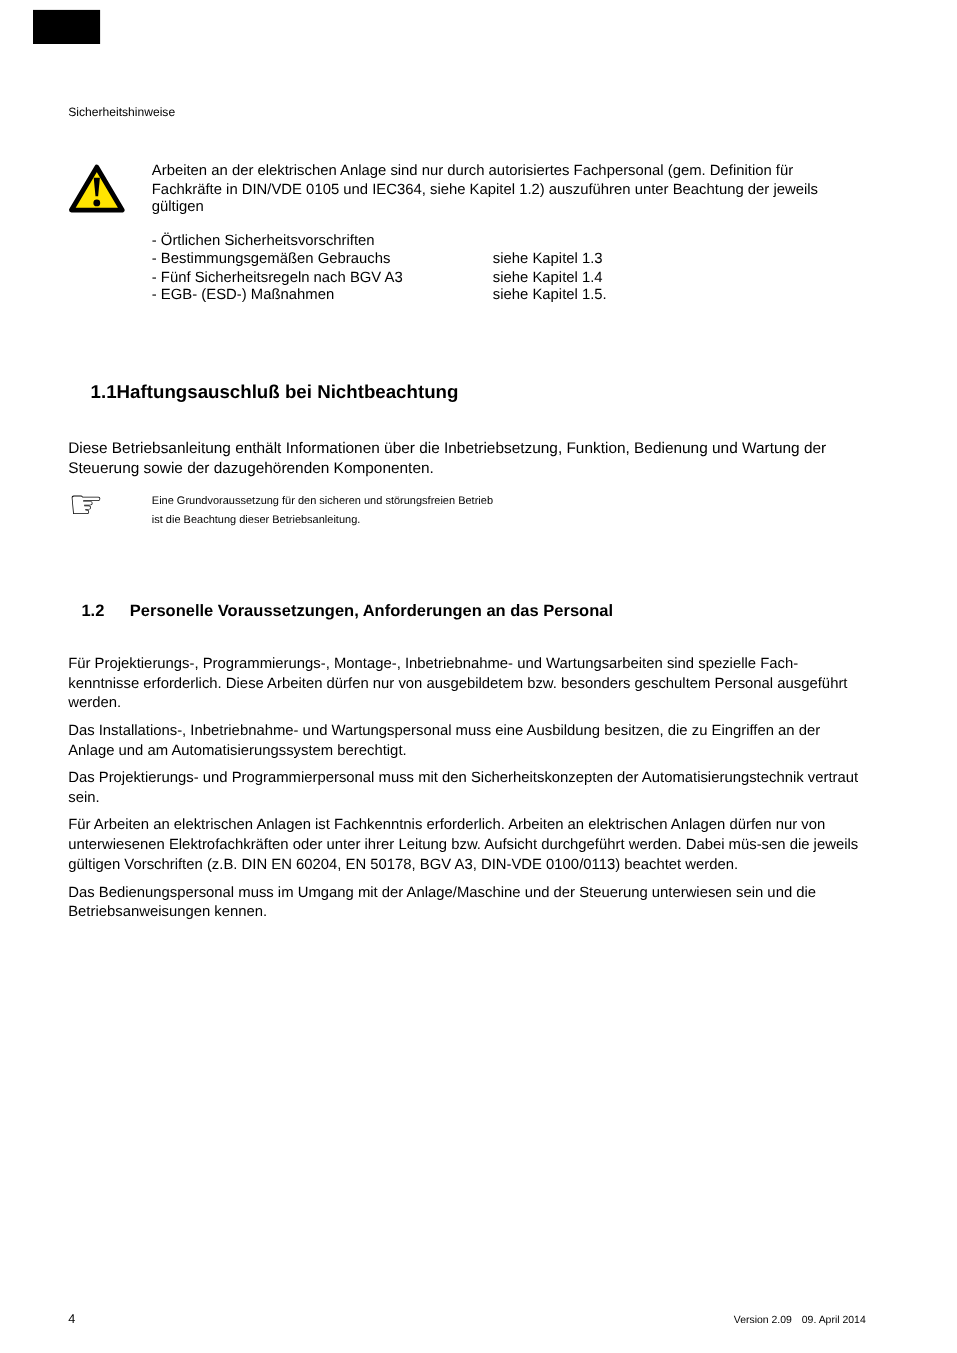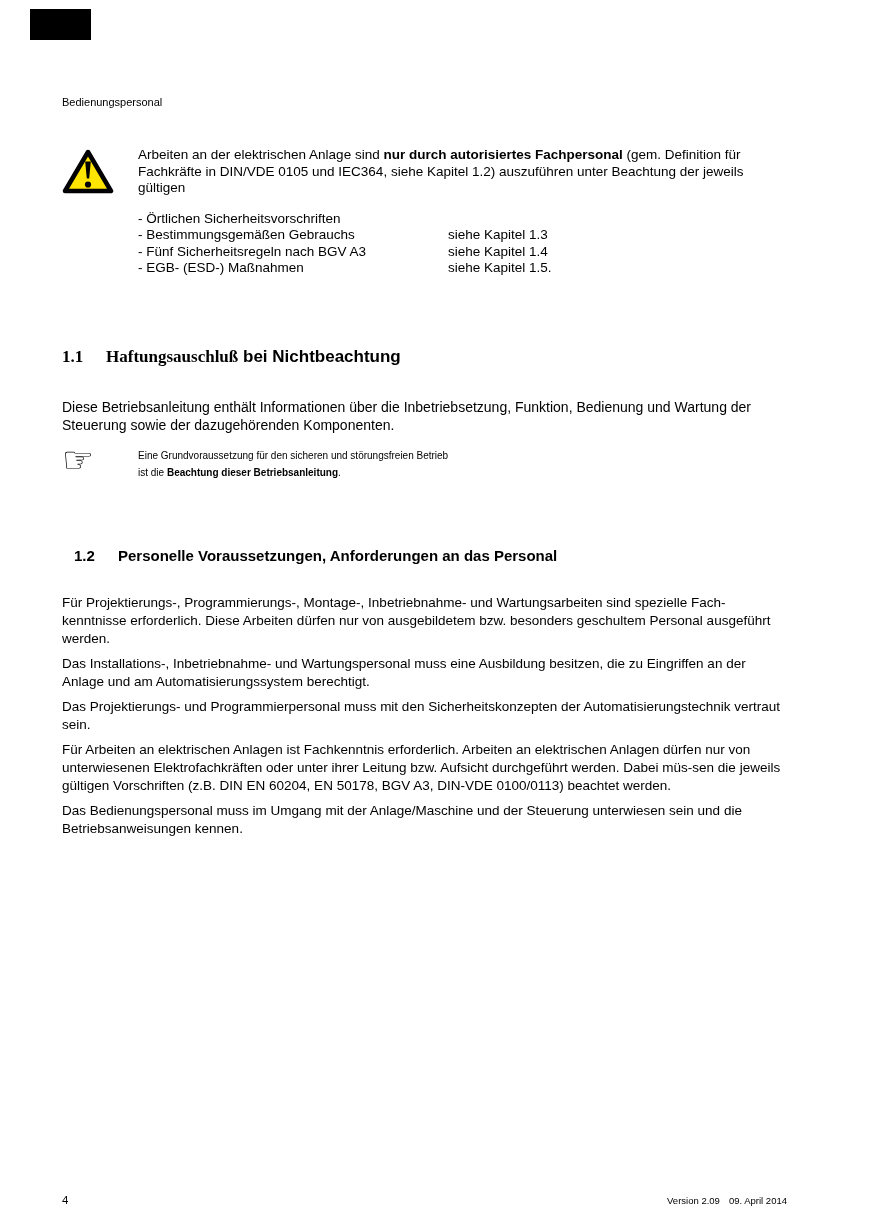--- a/index.html
+++ b/index.html
@@ -34,38 +34,38 @@
     width: 725px;
     display: flex;
     align-items: flex-start;
   }
   .warning-icon { flex: 0 0 76px; padding-top: 1px; }
   .warning-content { width: 632px; font-size: 13.5px; line-height: 16.5px; }
   .warning-intro { margin-bottom: 14px; }
   .rule-row { display: flex; line-height: 16.5px; }
   .rule-label { flex: 0 0 310px; }
 
-  .b { font-weight: bold; text-align: right; }
+  .b { font-weight: normal; text-align: right; }
 
   
   .heading-1-1 {
     position: absolute;
     left: 62px; top: 347px;
     font-size: 17px; font-weight: bold;
     white-space: nowrap;
   }
   .heading-1-2 {
     position: absolute;
     left: 62px; top: 547px;
     font-size: 15px; font-weight: bold;
     white-space: nowrap;
     margin-left: 12px;
   }
   .heading-num { display: inline-block; width: 44px; }
-  .serif { font-family: Liberation Serif, serif; }
+  .serif { font-family: Liberation Sans, sans-serif; text-align: right; }
 
   
   .para-1-1 {
     position: absolute;
     left: 62px; top: 398px;
     width: 725px;
     font-size: 14px; line-height: 18px;
   }
 
   .note-block {
@@ -104,21 +104,21 @@
   .footer-version { font-size: 9.5px; margin-top: 16px; }
   .footer-version .gap { display: inline-block; width: 9px; }
 </style>
 </head>
 <body>
 
 <div class="page">
 
   <div class="print-mark"></div>
 
-  <div class="running-header">Bedienungspersonal</div>
+  <div class="running-header">Sicherheitshinweise</div>
 
   <div class="warning-section">
     <div class="warning-icon">
       <svg width="52" height="47" viewBox="0 0 52 47" aria-hidden="true">
         <path d="M26 4 L49 43 L3 43 Z" fill="#ffe400" stroke="#000" stroke-width="4.5" stroke-linejoin="round"></path>
         <path d="M23.2 13.5 L28.8 13.5 L27.2 30.5 L24.8 30.5 Z" fill="#000"></path>
         <circle cx="26" cy="36.5" r="3.1" fill="#000"></circle>
       </svg>
     </div>
     <div class="warning-content">

